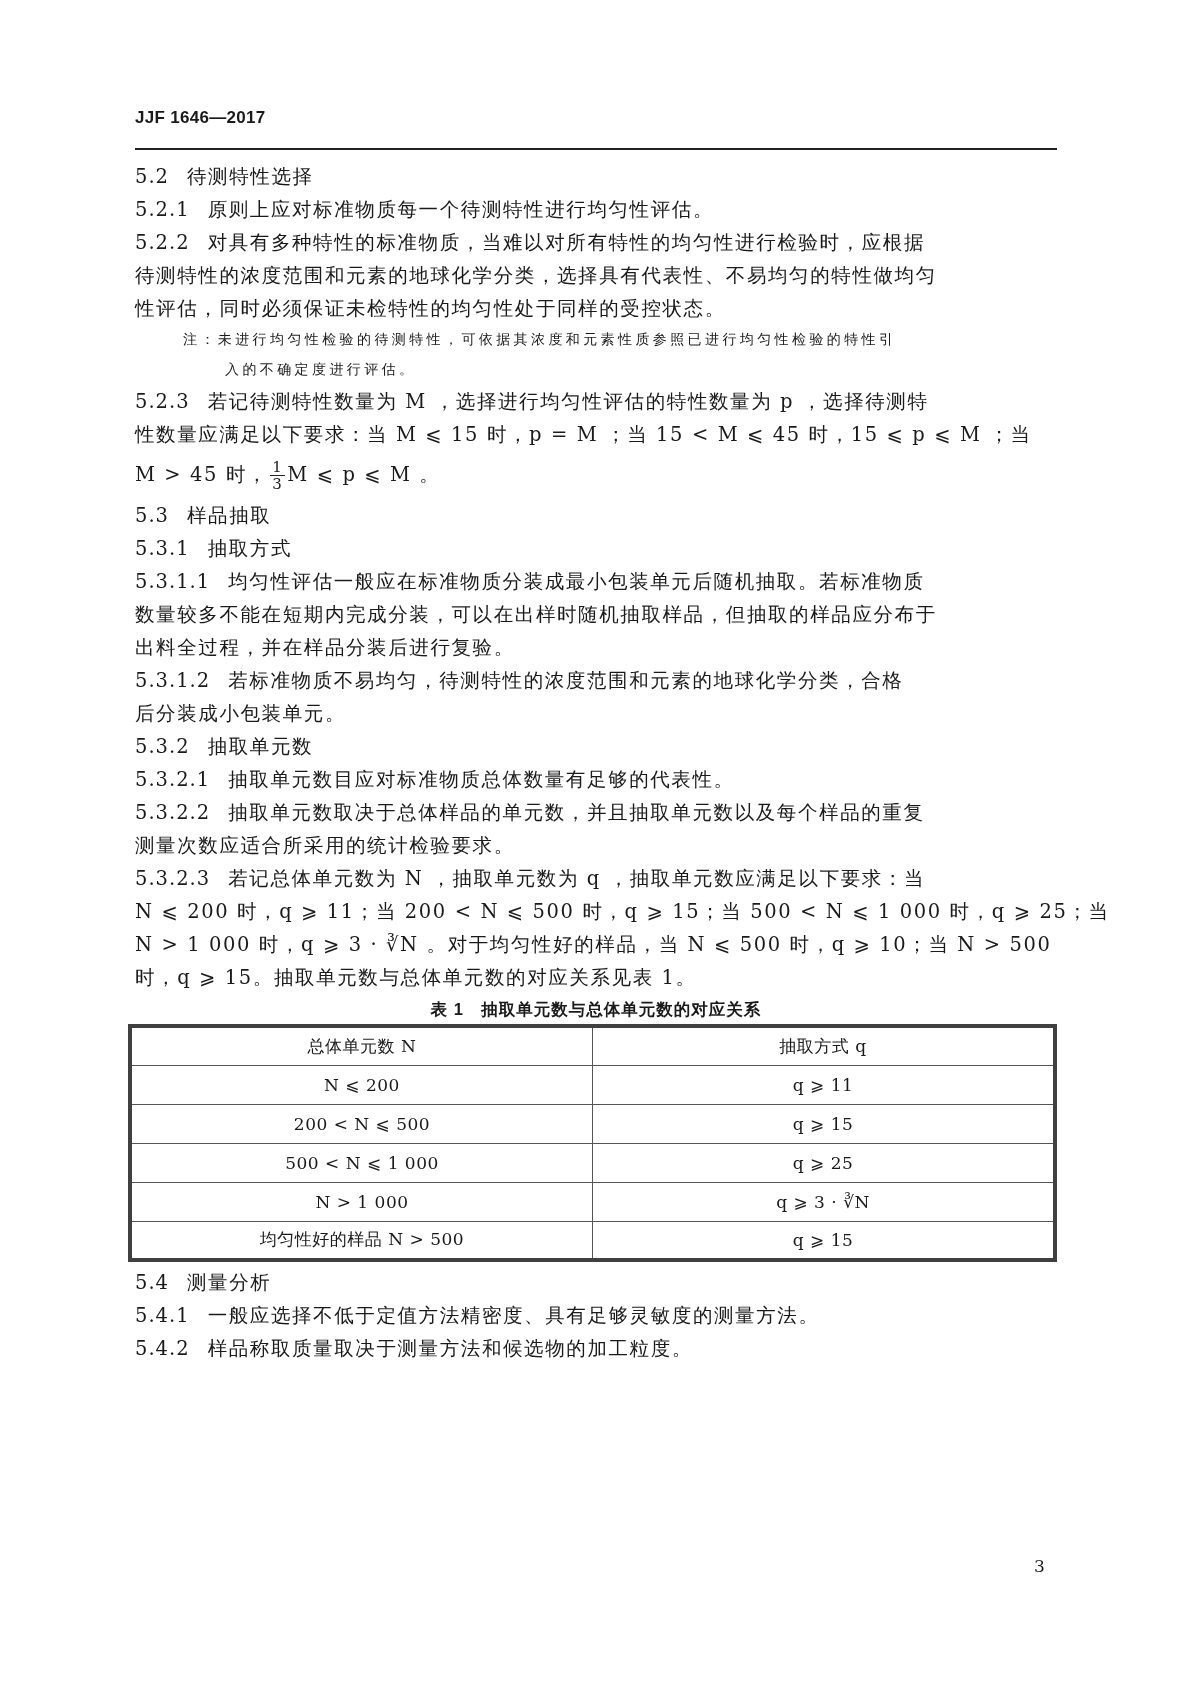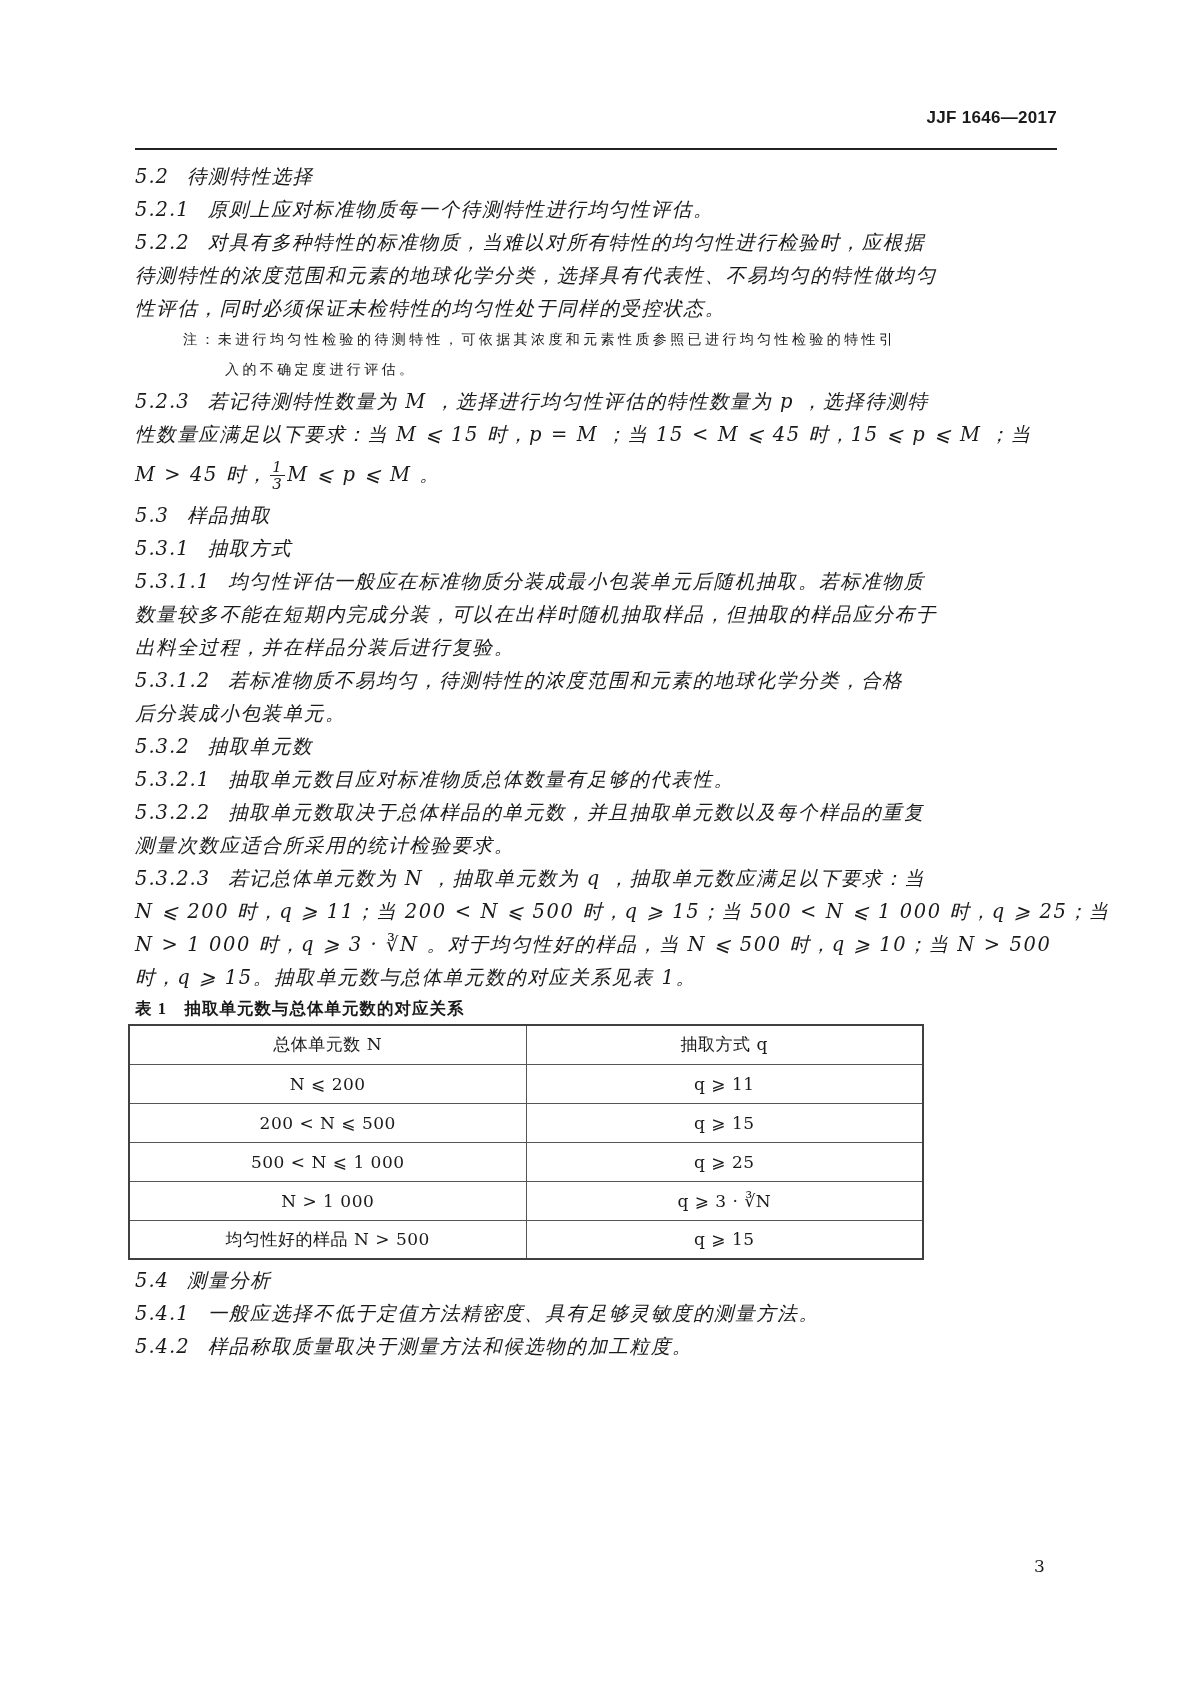--- a/index.html
+++ b/index.html
@@ -5,56 +5,56 @@
     * { margin: 0; padding: 0; box-sizing: border-box; }
     html, body { width: 1191px; height: 1684px; background: #ffffff; }
     body {
       position: relative;
       font-family: "DejaVu Serif", "Liberation Serif", serif;
       color: #1a1a1a;
       overflow: hidden;
     }
     .page-header {
       position: absolute; left: 135px; top: 108px; width: 922px;
-      text-align: right;
+      text-align: left;
       font-family: "Liberation Sans", "DejaVu Sans", sans-serif;
       font-size: 17px; font-weight: bold; letter-spacing: 0.3px;
     }
     .header-rule {
       position: absolute; left: 135px; top: 148px; width: 922px;
       height: 2px; background: #222;
     }
     .content {
       position: absolute; left: 135px; top: 160px; width: 922px;
     }
     .line {
       font-size: 19.5px; line-height: 33px; height: 33px;
-      white-space: nowrap; letter-spacing: 1.6px; font-style: italic;
+      white-space: nowrap; letter-spacing: 1.6px;
     }
     .line.tall { height: 48px; line-height: 48px; }
     .note-line {
       font-size: 14px; line-height: 28px; height: 30px;
       white-space: nowrap; letter-spacing: 3.4px; padding-left: 48px;
     }
     .note-line.indent2 { padding-left: 90px; }
     .num { letter-spacing: 1px; margin-right: 18px; }
     .frac {
       display: inline-block; vertical-align: middle; text-align: center;
       font-size: 15px; line-height: 16px; margin: 0 2px;
     }
     .frac .n { display: block; border-bottom: 1px solid #222; padding: 0 2px; }
     .frac .d { display: block; padding: 0 2px; }
     .table-title {
-      text-align: left; font-family: Liberation Serif, serif;
+      text-align: center; font-family: Liberation Sans, sans-serif;
       font-weight: bold; font-size: 16.5px; height: 30px; line-height: 30px;
       letter-spacing: 1px;
     }
     table.data {
-      width: 796px; margin-left: -7px; border-collapse: collapse;
-      border: 2px solid #404040; font-size: 17px;
+      width: 929px; margin-left: -7px; border-collapse: collapse;
+      border: 4px solid #404040; font-size: 17px;
     }
     table.data td, table.data th {
       border: 1px solid #555; height: 39px; text-align: center;
       font-weight: normal; width: 50%; letter-spacing: 0.5px;
     }
     .page-number {
       position: absolute; left: 1034px; top: 1556px;
       font-size: 17px;
     }
   </style>

